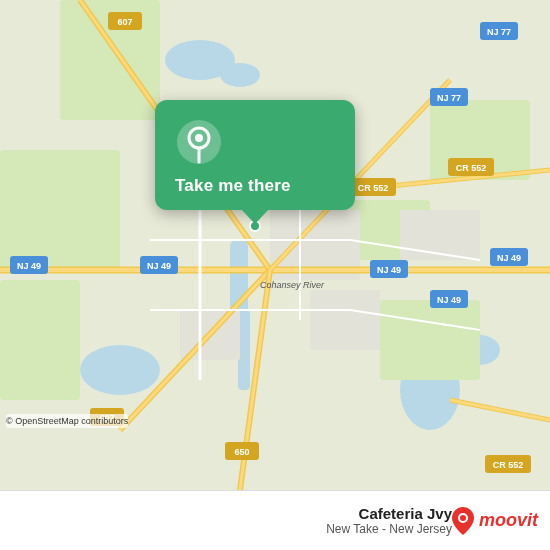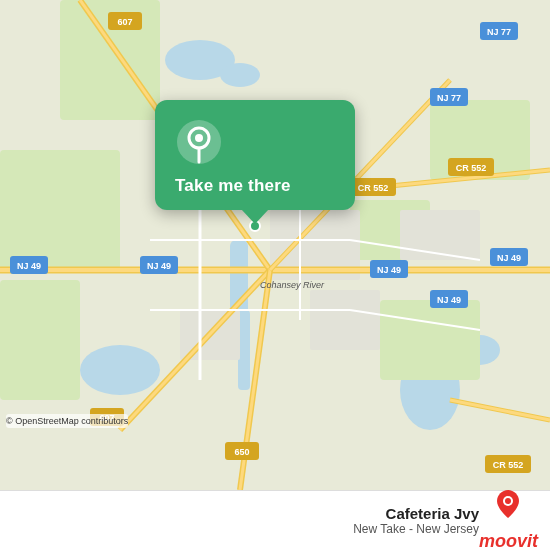--- a/index.html
+++ b/index.html
@@ -51,22 +51,21 @@
     }
 
     #location-sub {
       font-size: 12px;
       color: #555;
     }
 
     #moovit-logo {
       display: flex;
       align-items: center;
-      gap: 13px;
-      flex-direction: column;
+      gap: 5px;
     }
 
     .moovit-text {
       font-size: 18px;
       font-weight: bold;
       color: #e8302c;
       font-style: italic;
     }
 
     

